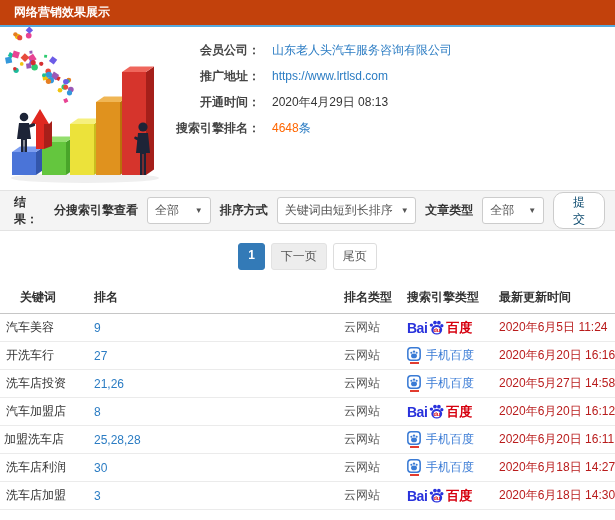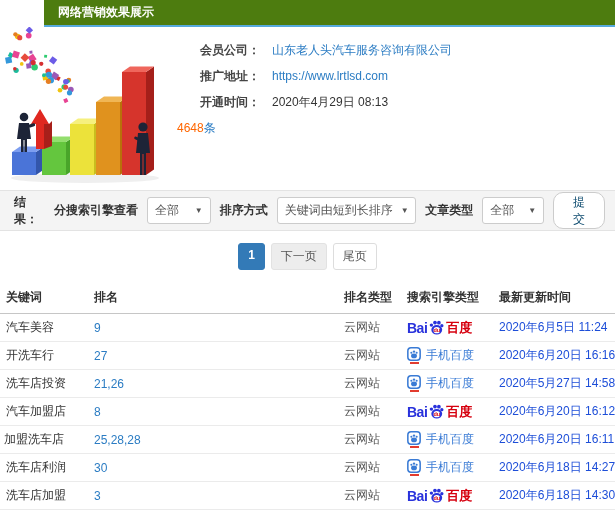--- a/index.html
+++ b/index.html
@@ -1,22 +1,22 @@
 <!DOCTYPE html>
 <html><head>
 <meta charset="utf-8">
 <style>
   * { margin:0; padding:0; box-sizing:border-box; }
   body { background:#fff; }
   .page { width:615px; height:520px; background:#fff; overflow:hidden;
           font-family:"Liberation Sans","DejaVu Sans",sans-serif; font-size:12px; color:#333; }
 
   
-  .header { height:27px; background:#4d7c0f; border-bottom:2px solid #56aade;
-            display:flex; align-items:center; padding-left:14px;margin-left:44px; }
+  .header { height:27px; background:#c2410c; border-bottom:2px solid #56aade;
+            display:flex; align-items:center; padding-left:14px; }
   .header-title { color:#fff; font-weight:bold; font-size:12px; }
 
   
   .info-section { display:flex; height:163px; }
   .chart-wrap { width:165px; height:160px; flex:0 0 165px; }
   .info-list { flex:1; padding-top:10px; }
   .info-row { display:flex; align-items:center; height:26px; }
   .info-label { width:95px; text-align:right; font-weight:bold; color:#444; }
   .info-value { margin-left:12px; }
   .link { color:#2b7cc3; text-decoration:none; cursor:pointer; }
@@ -51,21 +51,21 @@
   table.rank-table { width:100%; border-collapse:collapse; table-layout:fixed; }
   .rank-table th { text-align:left; font-weight:bold; color:#333; font-size:12px;
                    padding:8px 4px 7px 4px; border-bottom:1px solid #c6c6c6; }
   .rank-table td { padding:5px 4px; border-bottom:1px solid #ebebeb; height:26px;
                    overflow:hidden; white-space:nowrap; }
   .col-kw { width:90px; } .col-rank { width:250px; } .col-rtype { width:63px; }
   .col-engine { width:92px; } .col-upd { width:auto; }
   .rank-table .kw { color:#333; }
   .rank-table .rank { color:#2b7cc3; }
   .rank-table .rtype { color:#555; }
-  .rank-table .updated { color:#1d4ed8; }
+  .rank-table .updated { color:#b91c1c; }
   td.engine-cell { padding-top:2px; padding-bottom:2px; }
 
   
   .bd-logo { display:inline-flex; align-items:center; }
   .bd-bai { color:#2932dc; font-weight:bold; font-size:14px; letter-spacing:-0.5px; }
   .bd-cn  { color:#d6010f; font-weight:bold; font-size:13px; }
   .mb-logo { display:inline-flex; align-items:center; }
   .mb-iconcol { display:inline-flex; flex-direction:column; align-items:center; }
   .mb-underline { width:9px; height:2px; background:#e23c2f; margin-top:1px; }
   .mb-label { color:#3a7bd5; font-size:12px; margin-left:5px; }
@@ -173,20 +173,21 @@
         </div>
         <div class="info-row">
           <span class="info-label">推广地址：</span>
           <span class="info-value link">https://www.lrtlsd.com</span>
         </div>
         <div class="info-row">
           <span class="info-label">开通时间：</span>
           <span class="info-value">2020年4月29日 08:13</span>
         </div>
         <div class="info-row">
+          <span class="info-label">搜索引擎排名：</span>
           <span class="info-value"><span class="orange">4648</span><span class="link">条</span></span>
         </div>
       </div>
   </div>
 
   <div class="filter-bar">
     <span class="filter-result">结果：</span>
     <span class="filter-spacer"></span>
     <span class="filter-group-label">分搜索引擎查看</span>
     <div class="select sel-engine">
@@ -215,21 +216,21 @@
   <table class="rank-table">
     <colgroup>
       <col class="col-kw">
         <col class="col-rank">
         <col class="col-rtype">
       <col class="col-engine">
         <col class="col-upd">
     </colgroup>
     <thead>
       <tr>
-        <th style="padding-left:6px">关键词</th>
+        <th style="padding-left:20px">关键词</th>
         <th>排名</th>
         <th>排名类型</th>
         <th>搜索引擎类型</th>
         <th>最新更新时间</th>
       </tr>
     </thead>
     <tbody id="table-body">
         <tr>
     <td class="kw" style="padding-left:6px">汽车美容</td>
     <td class="rank">9</td>

